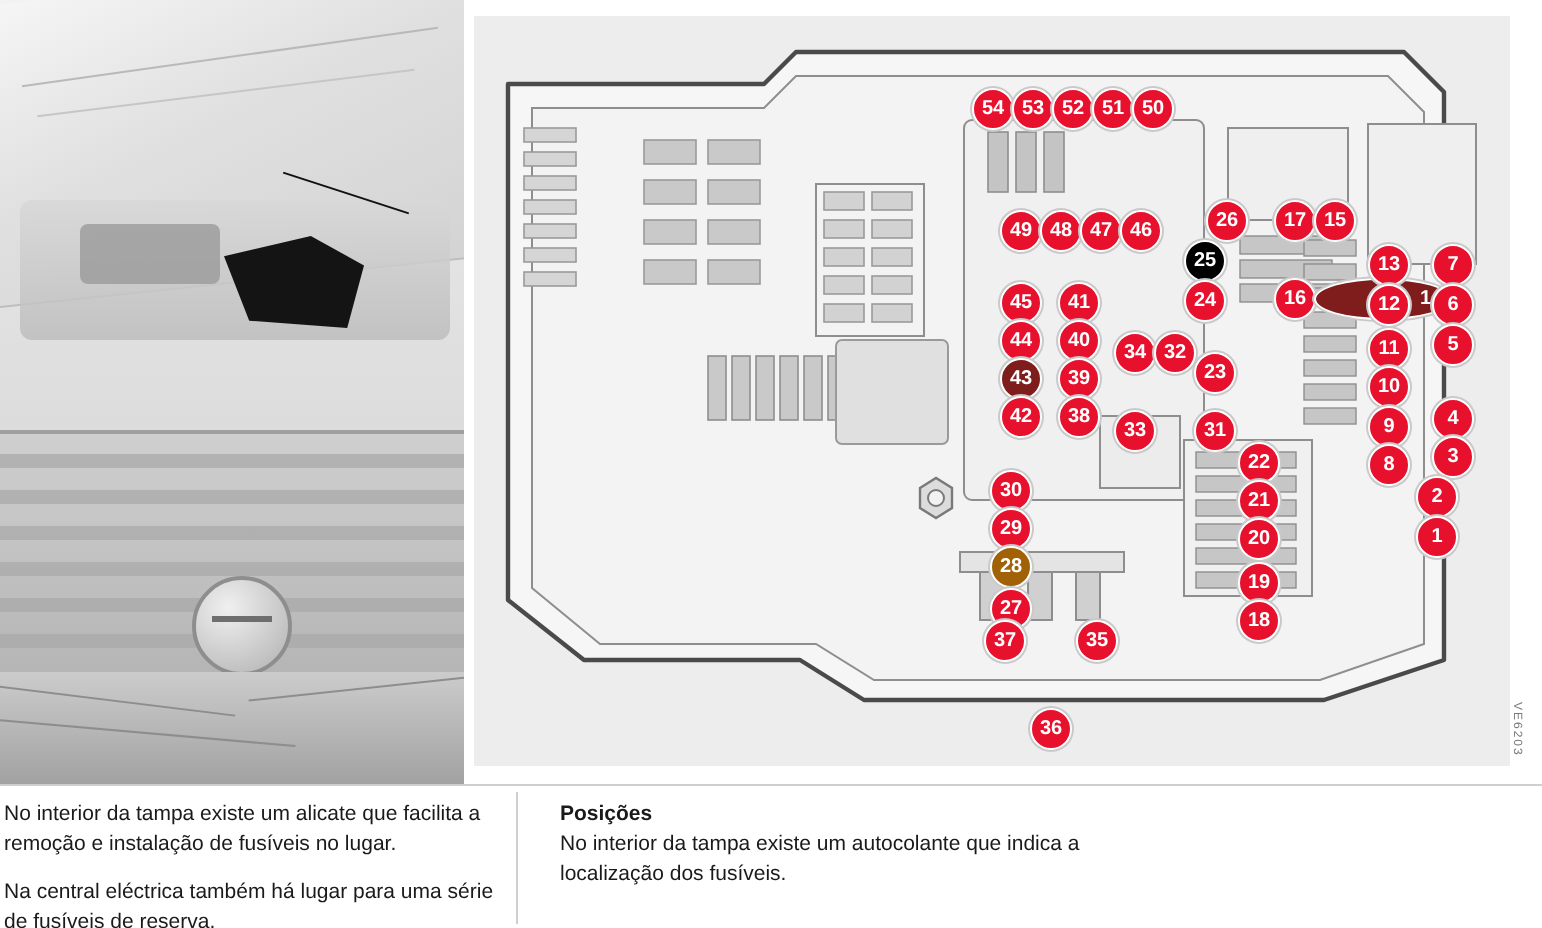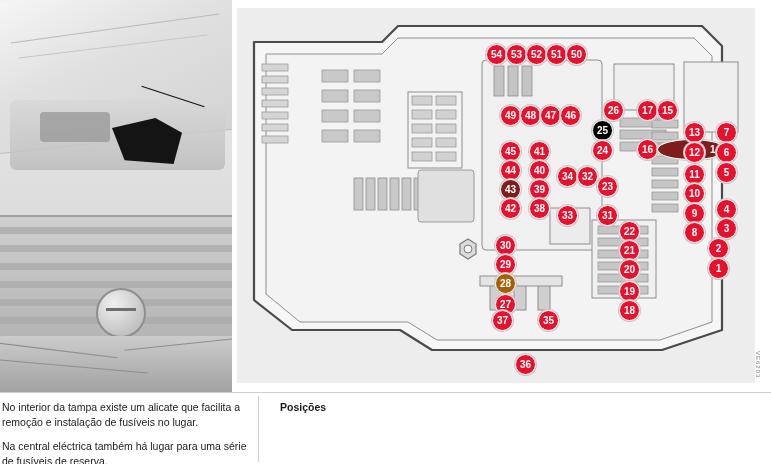--- a/index.html
+++ b/index.html
@@ -253,15 +253,16 @@
   <div class="divider"></div>
   <div class="vline"></div>
 
   <div class="cap-left">
     <p>No interior da tampa existe um alicate que facilita a remoção e instalação de fusíveis no lugar.</p>
     <p>Na central eléctrica também há lugar para uma série de fusíveis de reserva.</p>
   </div>
 
   <div class="cap-right">
     <div class="hd">Posições</div>
+    <div>No interior da tampa existe um autocolante que indica a localização dos fusíveis.</div>
   </div>
 
 </div>
 
 </body></html>

